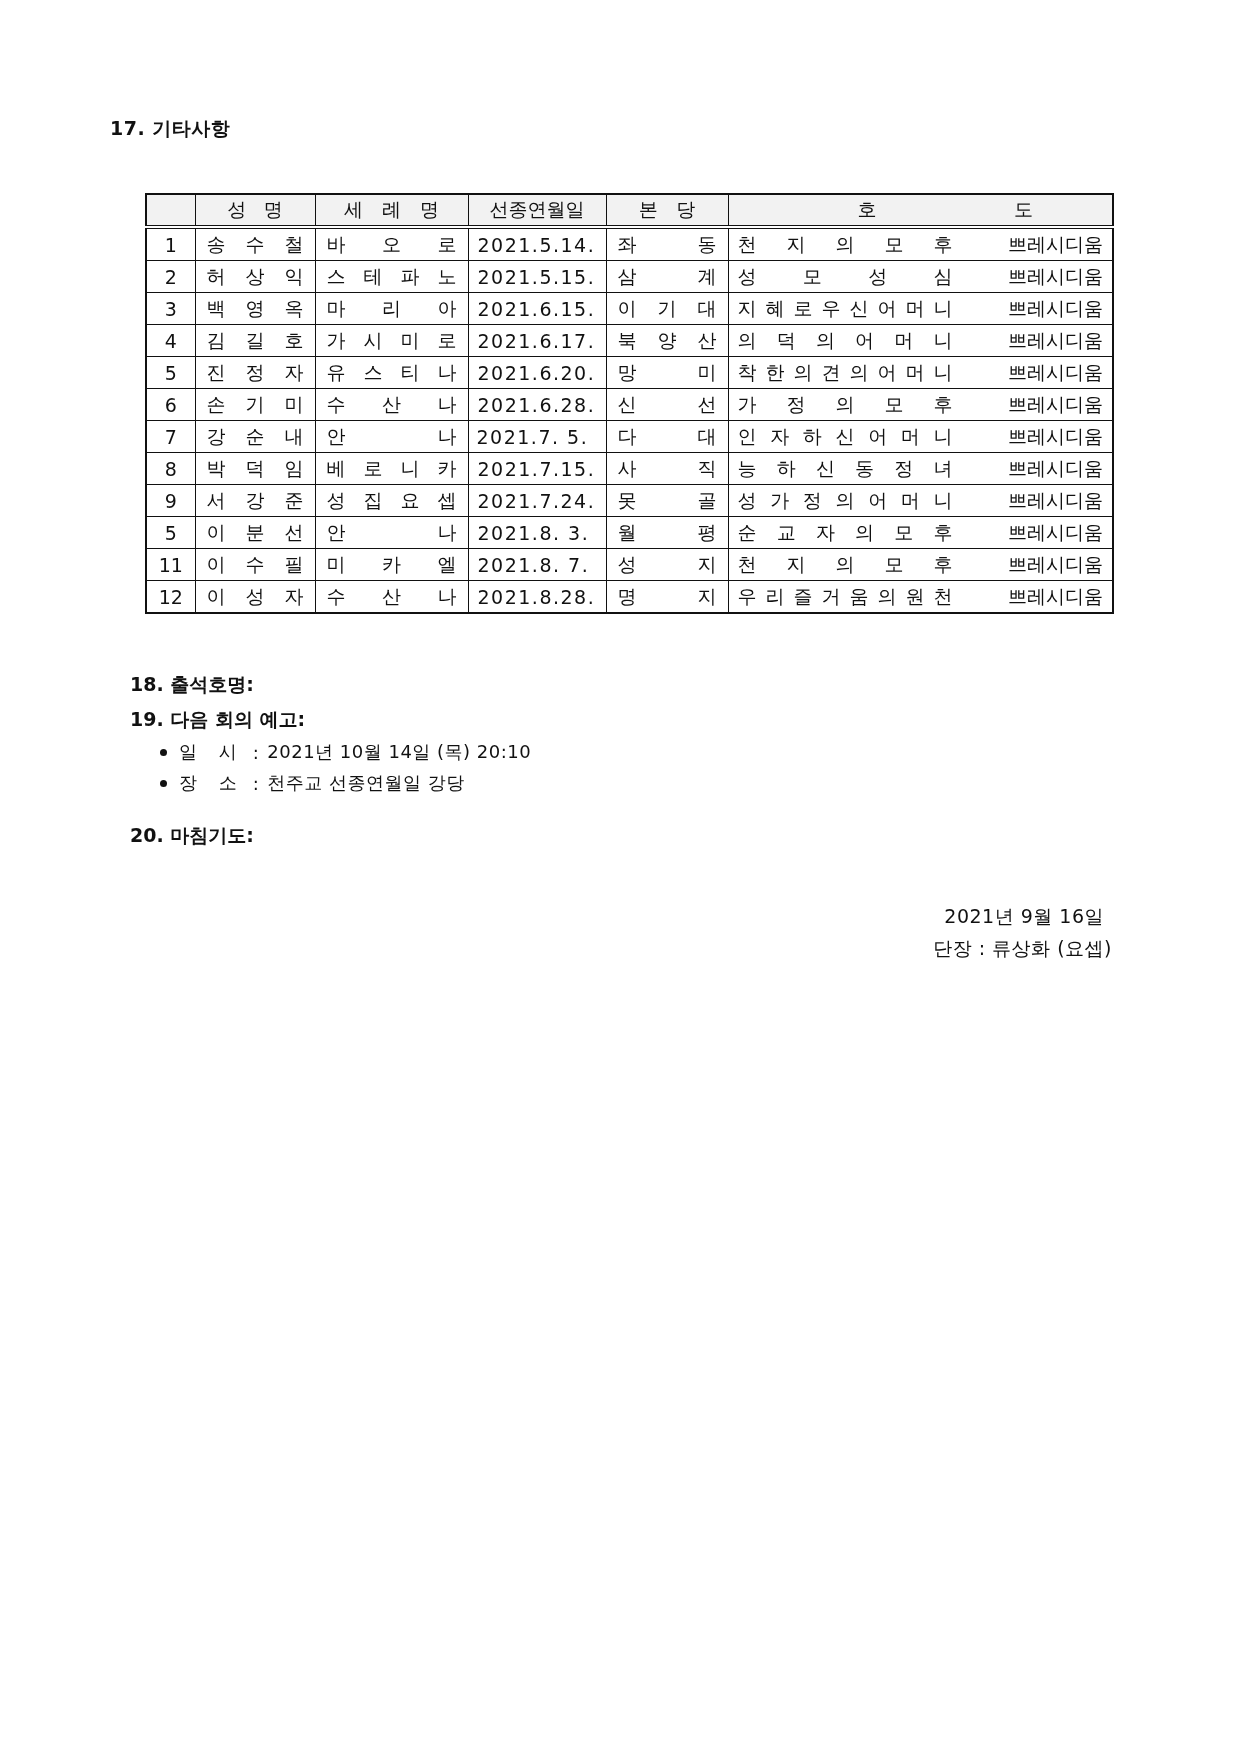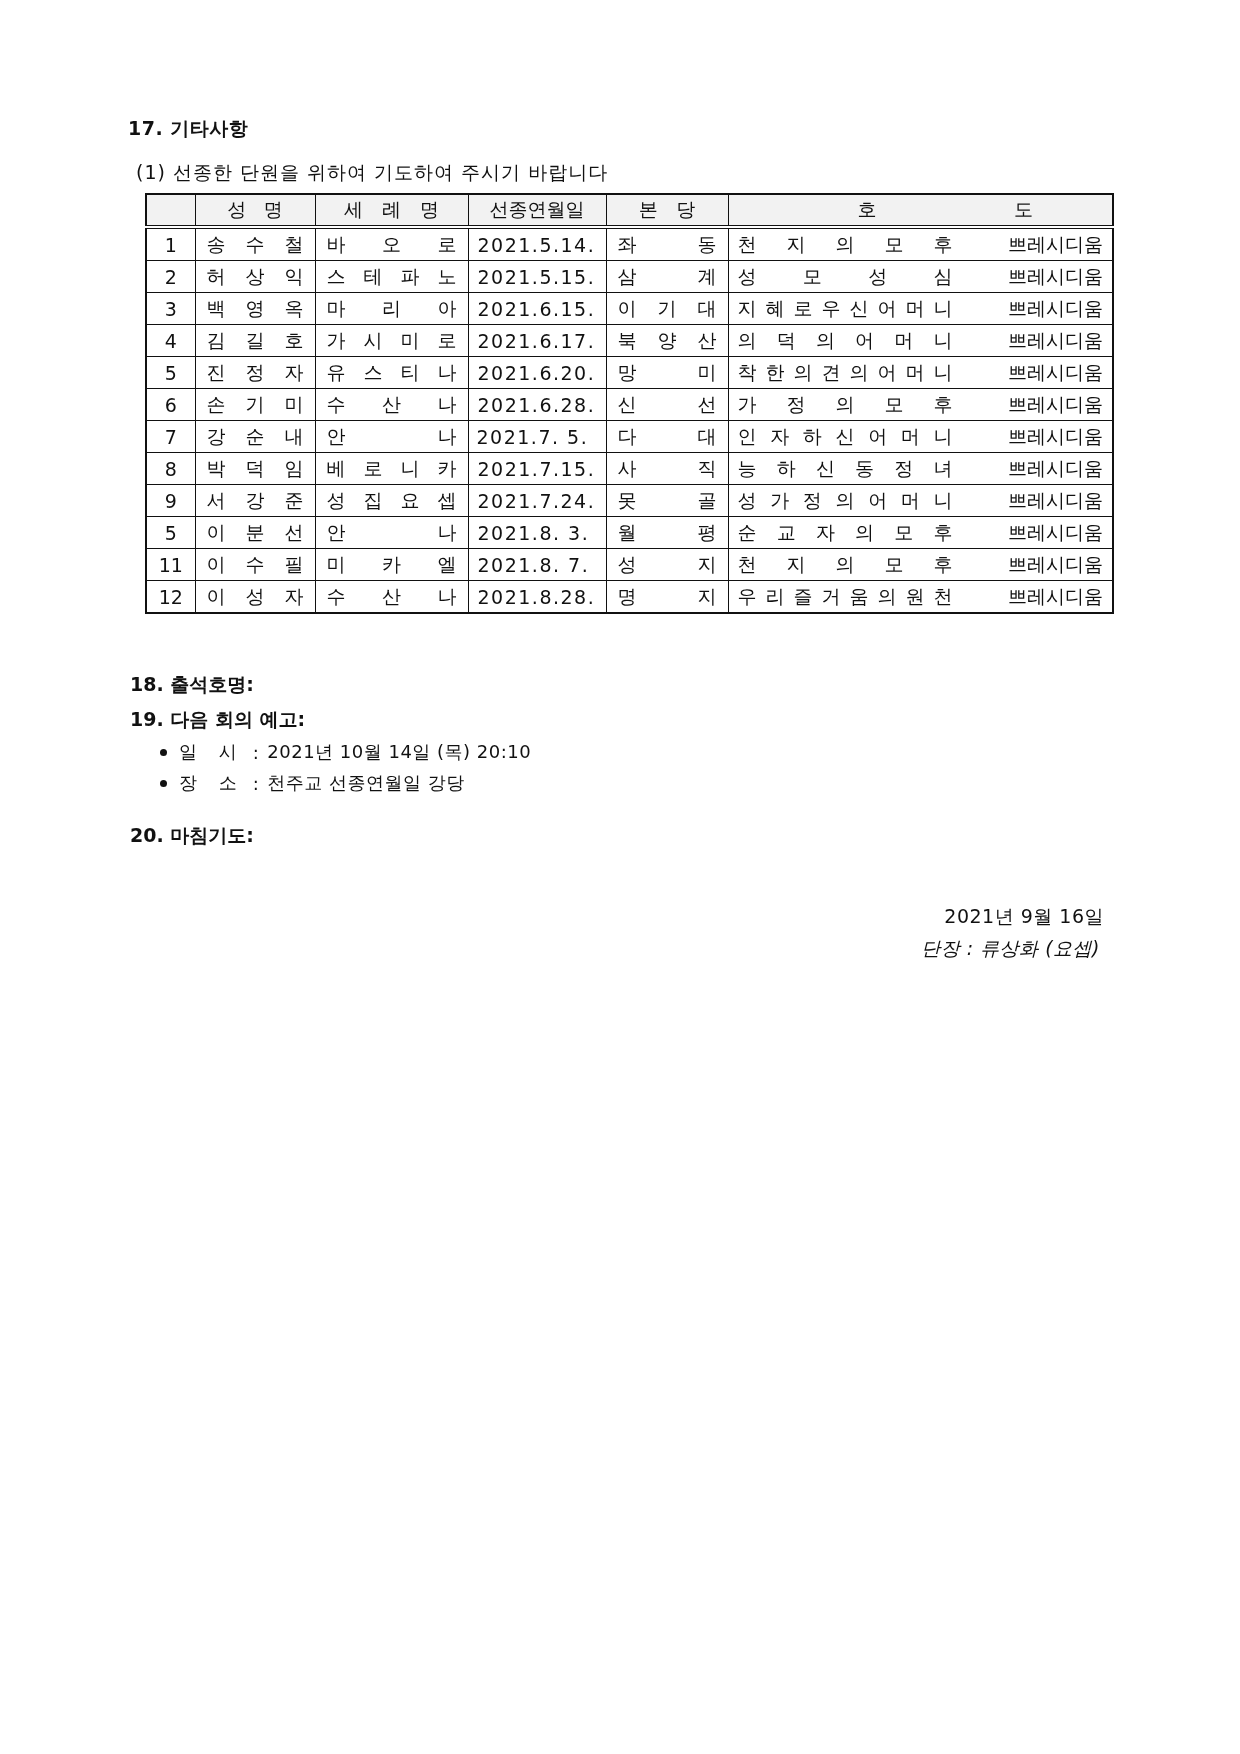--- a/index.html
+++ b/index.html
@@ -36,22 +36,21 @@
   .section { position: absolute; left: 130px; font-size: 19px; font-weight: bold; }
   .bullet-line { position: absolute; left: 160px; font-size: 18px; letter-spacing: 0.5px; display: flex; gap: 8px; align-items: center; }
   .bullet { width: 7px; height: 7px; border-radius: 50%; background: #111; display: inline-block; margin-right: 4px; }
   .sig { position: absolute; font-size: 19px; letter-spacing: 0.5px; text-align: right; }
 </style>
 </head>
 <body>
 
 <div class="page">
 
-  <div class="heading" style="left:128px; top:116px;">17. 기타사항</div>
-  <div class="subheading" style="left:136px; top:160px;">(1) 선종한 단원을 위하여 기도하여 주시기 바랍니다</div>
+  <div class="heading" style="left:110px; top:116px;">17. 기타사항</div>
 
   <table class="roster">
     <colgroup>
       <col style="width:49px">
       <col style="width:120px">
       <col style="width:153px">
       <col style="width:138px">
       <col style="width:122px">
       <col style="width:385px">
     </colgroup>
@@ -554,14 +553,14 @@
   <div class="bullet-line" style="top:771px;">
     <span class="bullet"></span>
     <span style="letter-spacing:8px;">장 소</span>
     <span>:</span>
     <span>천주교 선종연월일 강당</span>
   </div>
 
   <div class="section" style="top:823px;">20. 마침기도:</div>
 
   <div class="sig" style="right:136px; top:904px;">2021년 9월 16일</div>
-  <div class="sig" style="right:140px; top:936px;font-style:italic;">단장 : 류상화 (요셉)</div>
+  <div class="sig" style="right:128px; top:936px;">단장 : 류상화 (요셉)</div>
 </div>
 
 </body></html>

